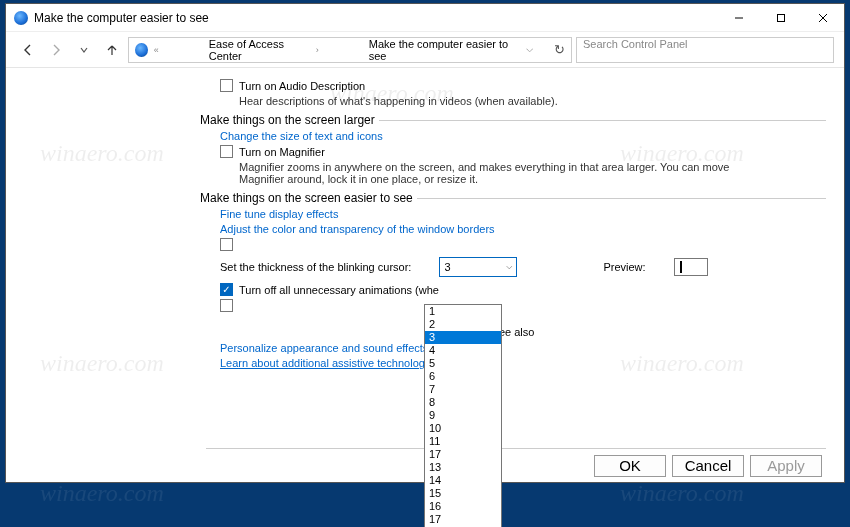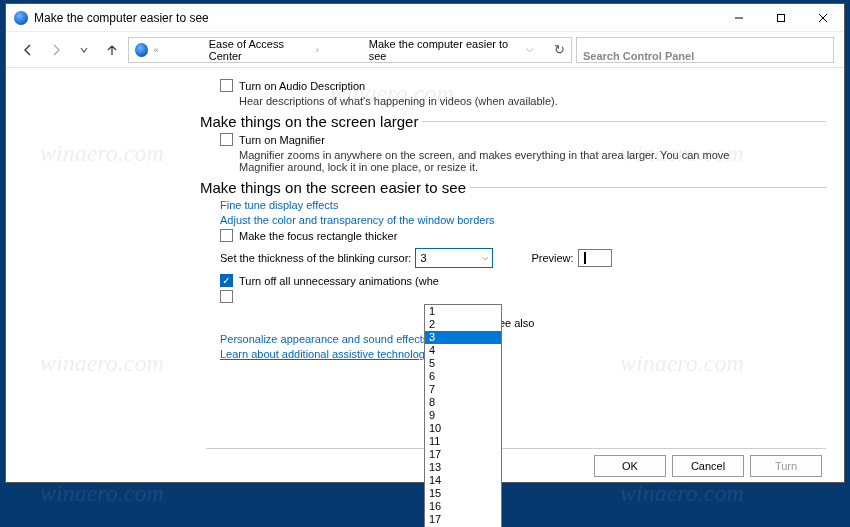--- a/index.html
+++ b/index.html
@@ -11,41 +11,41 @@
 .winbtns { display: flex; }
 .winbtn { width: 42px; height: 28px; display: flex; align-items: center; justify-content: center; font-size: 12px; }
 .winbtn svg { width: 10px; height: 10px; }
 .navrow { height: 36px; display: flex; align-items: center; padding: 0 10px; border-bottom: 1px solid #e5e5e5; gap: 4px; }
 .navbtn { width: 24px; height: 24px; display: flex; align-items: center; justify-content: center; color: #555; }
 .addr { flex: 1; height: 26px; border: 1px solid #ccc; display: flex; align-items: center; padding: 0 6px; gap: 6px; background: #fff; }
 .addr .aicon { width: 14px; height: 14px; border-radius: 50%; background: radial-gradient(circle at 40% 35%, #6ab7ff 0%, #1a6dd6 60%, #0a3d7a 100%); }
 .addr .crumb { cursor: default; padding-left: 44px; }
 .addr .sep { color: #888; font-size: 9px; }
 .addr .spacer { flex: 1; }
-.searchbox { width: 258px; height: 26px; border: 1px solid #ccc; padding: 0 6px; display: flex; align-items: flex-end; color: #888; background: #fff; font-weight: bold; }
+.searchbox { width: 258px; height: 26px; border: 1px solid #ccc; padding: 0 6px; display: flex; align-items: flex-start; color: #888; background: #fff; }
 .content { padding: 8px 18px 8px 200px; color: #000; position: relative; height: calc(100% - 28px - 36px); overflow: visible; }
 .sectiontitle { font-size: 11px; color: #000; margin: 10px 0 4px -6px; text-align: center; }
 .linkish { color: #0066cc; margin: 3px 0 3px 14px; cursor: default; }
 .checkrow { display: flex; align-items: flex-end; gap: 6px; margin: 3px 0 3px 14px; }
 .chk { width: 13px; height: 13px; border: 1px solid #777; background: #fff; display: inline-flex; align-items: center; justify-content: center; }
 .chk.checked { background: #0067c0; border-color: #0067c0; color: #fff; font-size: 10px; line-height: 1; }
 .descr { color: #333; margin: 2px 0 6px 33px; max-width: 520px; }
 fieldset.sect { border: none; border-top: 1px solid #ccc; margin: 6px 0 2px -6px; padding: 0; }
-fieldset.sect legend { padding: 0 4px 0 0; font-size: 15px; }
-.cursor-row { margin: 6px 0 6px 14px; display: flex; align-items: center; gap: 4px; }
+fieldset.sect legend { padding: 0 4px 0 0; font-size: 12px; }
+.cursor-row { margin: 6px 0 6px 14px; display: flex; align-items: center; gap: 28px; }
 .combo { width: 78px; height: 20px; border: 1px solid #0067c0; background: #fff; display: flex; align-items: center; padding: 0 4px; justify-content: space-between; font-size: 11px; }
 .combo .cv { color: #000; }
 .combo .cd { font-size: 8px; color: #555; }
 .previewbox { width: 34px; height: 18px; border: 1px solid #777; background: #fff; display: flex; align-items: center; padding-left: 5px; }
 .caret { width: 2px; height: 12px; background: #000; }
 .dropdown { position: absolute; left: 418px; top: 300px; width: 78px; background: #fff; border: 1px solid #767676; z-index: 5; font-size: 11px; }
 .dropdown .opt { padding: 0 4px; height: 13px; line-height: 13px; cursor: default; }
 .dropdown .opt.sel { background: #0078d7; color: #fff; }
 .bottombar { position: absolute; bottom: 0; left: 200px; right: 18px; height: 34px; border-top: 1px solid #ccc; display: flex; align-items: center; justify-content: flex-end; gap: 6px; background: #fff; padding-right: 4px; }
-.btn { width: 72px; height: 22px; border: 1px solid #999; background: #fdfdfd; font-size: 11px; display: flex; align-items: center; justify-content: center; }
+.btn { width: 72px; height: 22px; border: 1px solid #999; background: #fdfdfd; font-size: 15px; display: flex; align-items: center; justify-content: center; }
 .btn.disabled { color: #9a9a9a; }
 .wm { position: absolute; font-size: 24px; color: rgba(0,0,0,0.07); font-style: italic; font-family: Georgia, serif; pointer-events: none; z-index: 1; }
 </style>
 </head>
 <body>
 
 <div class="window">
 
   <div class="titlebar">
     <div class="ticon"></div>
@@ -111,34 +111,34 @@
 
     <div class="checkrow">
       <span class="chk"></span>
       <span>Turn on Audio Description</span>
     </div>
     <div class="descr">Hear descriptions of what's happening in videos (when available).</div>
 
     <fieldset class="sect">
       <legend>Make things on the screen larger</legend>
     </fieldset>
+    <div class="linkish">Change the size of text and icons</div>
     <div class="checkrow">
       <span class="chk"></span>
       <span>Turn on Magnifier</span>
     </div>
     <div class="descr">Magnifier zooms in anywhere on the screen, and makes everything in that area larger. You can move Magnifier around, lock it in one place, or resize it.</div>
 
     <fieldset class="sect">
       <legend>Make things on the screen easier to see</legend>
     </fieldset>
     <div class="linkish">Fine tune display effects</div>
     <div class="linkish">Adjust the color and transparency of the window borders</div>
     <div class="checkrow">
       <span class="chk"></span>
-      <span>Make the focus rectangle thicker</span>
     </div>
 
     <div class="cursor-row">
       <span>Set the thickness of the blinking cursor:</span>
       <div class="combo">
         <span class="cv">3</span>
         <span class="cd">⌵</span>
       </div>
       <span style="width:30px"></span>
       <span>Preview:</span>
@@ -155,21 +155,21 @@
       <span class="chk"></span>
     </div>
 
     <div class="sectiontitle" style="margin-top:14px">See also</div>
     <div class="linkish">Personalize appearance and sound effects</div>
     <div class="linkish" style="text-decoration:underline">Learn about additional assistive technologie</div>
 
     <div class="bottombar">
       <div class="btn">OK</div>
       <div class="btn">Cancel</div>
-      <div class="btn disabled">Turn</div>
+      <div class="btn disabled">Apply</div>
     </div>
 
   </div>
 
   <div class="dropdown" id="dd">
       <div class="opt">1</div>
       <div class="opt">2</div>
       <div class="opt sel">3</div>
       <div class="opt">4</div>
       <div class="opt">5</div>

